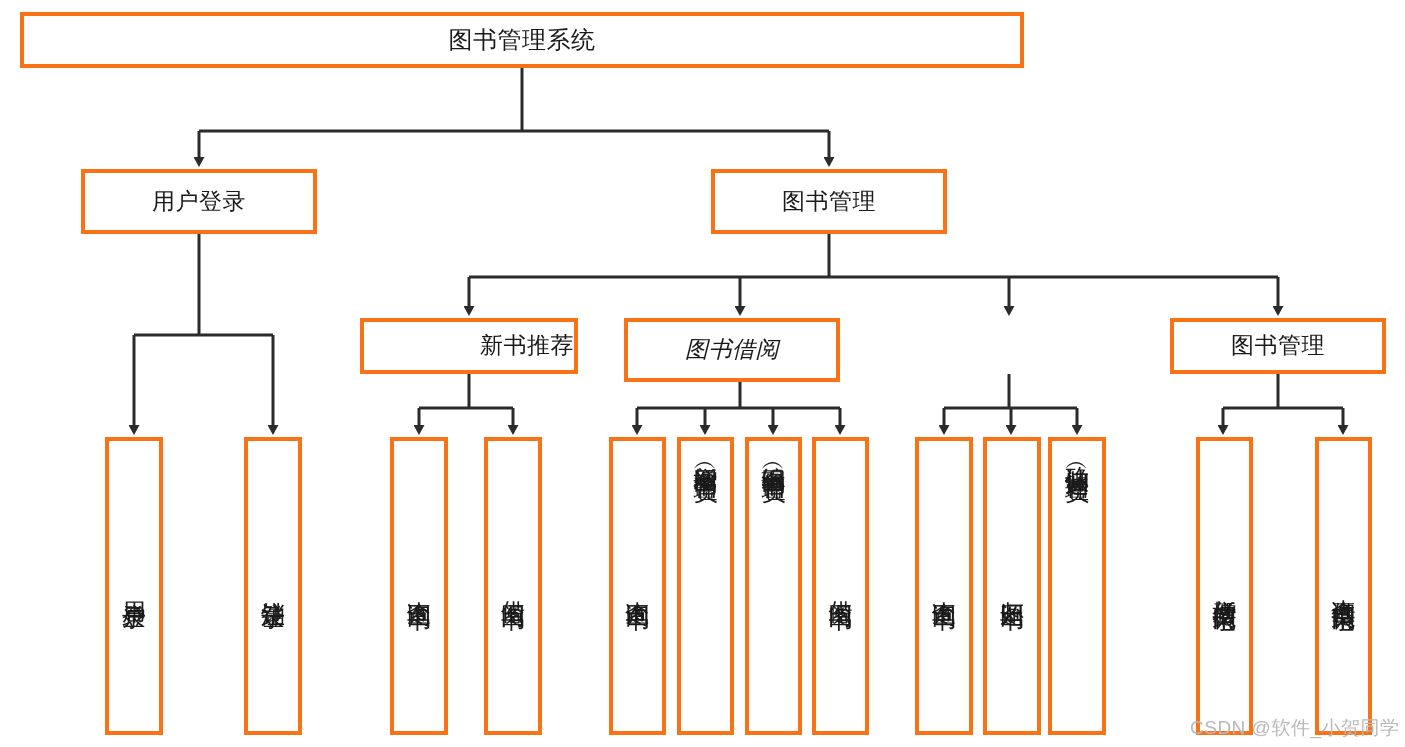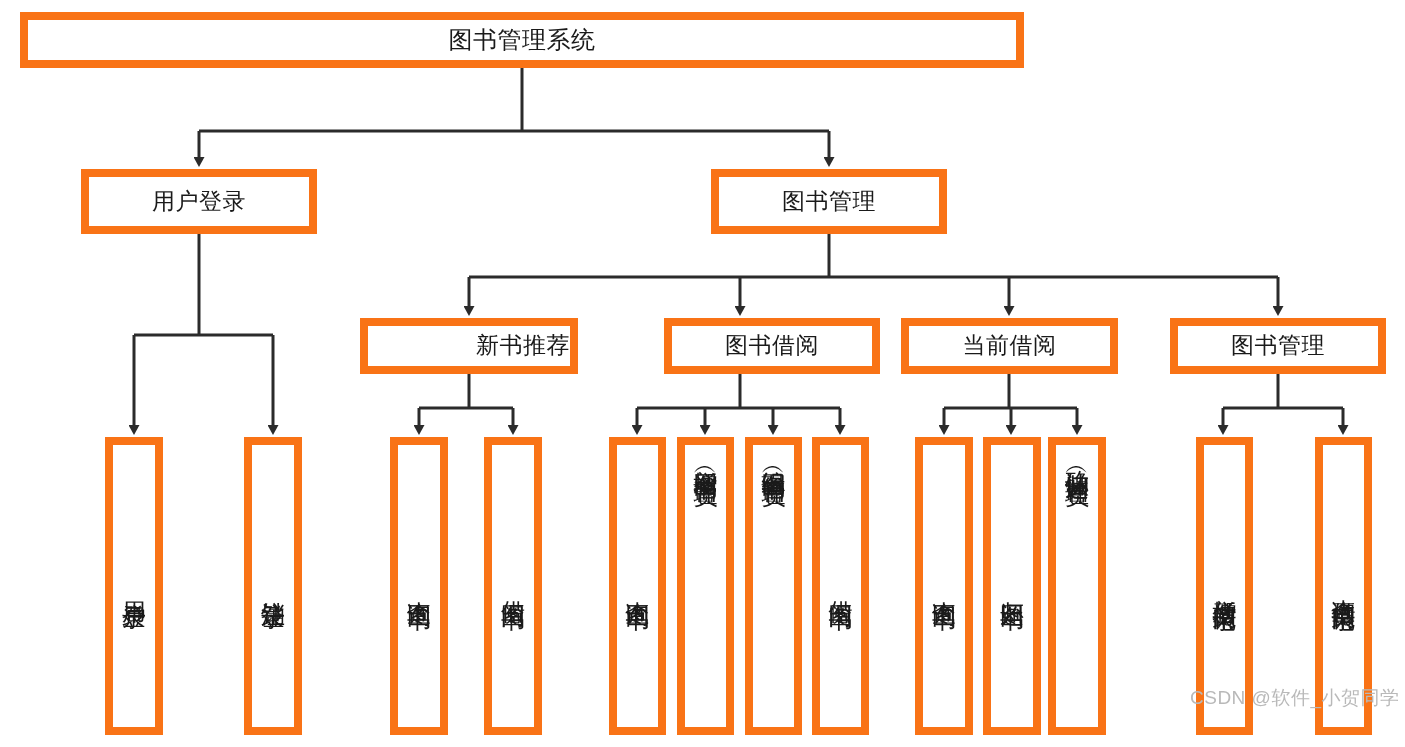--- a/index.html
+++ b/index.html
@@ -24,21 +24,21 @@
     left: 0;
     top: 0;
     width: 1405px;
     height: 747px;
     pointer-events: none;
   }
   .node {
     position: absolute;
     box-sizing: border-box;
     background: #ffffff;
-    border: 8px solid #f97316;
+    border: 4px solid #f97316;
     display: flex;
     align-items: center;
     justify-content: center;
     text-align: center;
     z-index: 2;
   }
   .node .node-label {
     display: block;
     line-height: 1.18;
     color: #1a1a1a;
@@ -141,25 +141,22 @@
   <div class="node horiz" style="left:81px; top:169px; width:236px; height:65px;">
     <span class="node-label">用户登录</span>
   </div>
   <div class="node horiz" style="left:711px; top:169px; width:236px; height:65px;">
     <span class="node-label">图书管理</span>
   </div>
 
   <div class="node horiz" style="left:360px; top:318px; width:218px; height:56px;justify-content:flex-end;">
     <span class="node-label">新书推荐</span>
   </div>
-  <div class="node horiz" style="left:664px; top:318px; width:216px; height:56px;">
+  <div class="node horiz" style="left:624px; top:318px; width:216px; height:64px;font-style:italic;">
     <span class="node-label">图书借阅</span>
-  </div>
-  <div class="node horiz" style="left:901px; top:318px; width:217px; height:56px;">
-    <span class="node-label">当前借阅</span>
   </div>
   <div class="node horiz" style="left:1170px; top:318px; width:216px; height:56px;">
     <span class="node-label">图书管理</span>
   </div>
 
   <div class="node vert short" style="left:105px; top:437px; width:58px; height:298px;">
     <span class="node-label">用户登录</span>
   </div>
   <div class="node vert short" style="left:244px; top:437px; width:58px; height:298px;">
     <span class="node-label">注销登录</span>
@@ -195,15 +192,15 @@
     <span class="node-label">确认归还（管理员）</span>
   </div>
 
   <div class="node vert short" style="left:1196px; top:437px; width:57px; height:298px;">
     <span class="node-label">新增借阅记录</span>
   </div>
   <div class="node vert short" style="left:1315px; top:437px; width:57px; height:298px;">
     <span class="node-label">查询借阅记录</span>
   </div>
 
-  <div class="watermark" style="left:1190px; top:685px;">CSDN @软件_小贺同学</div>
+  <div class="watermark" style="left:1190px; top:715px;">CSDN @软件_小贺同学</div>
 
 </div>
 
 </body></html>

